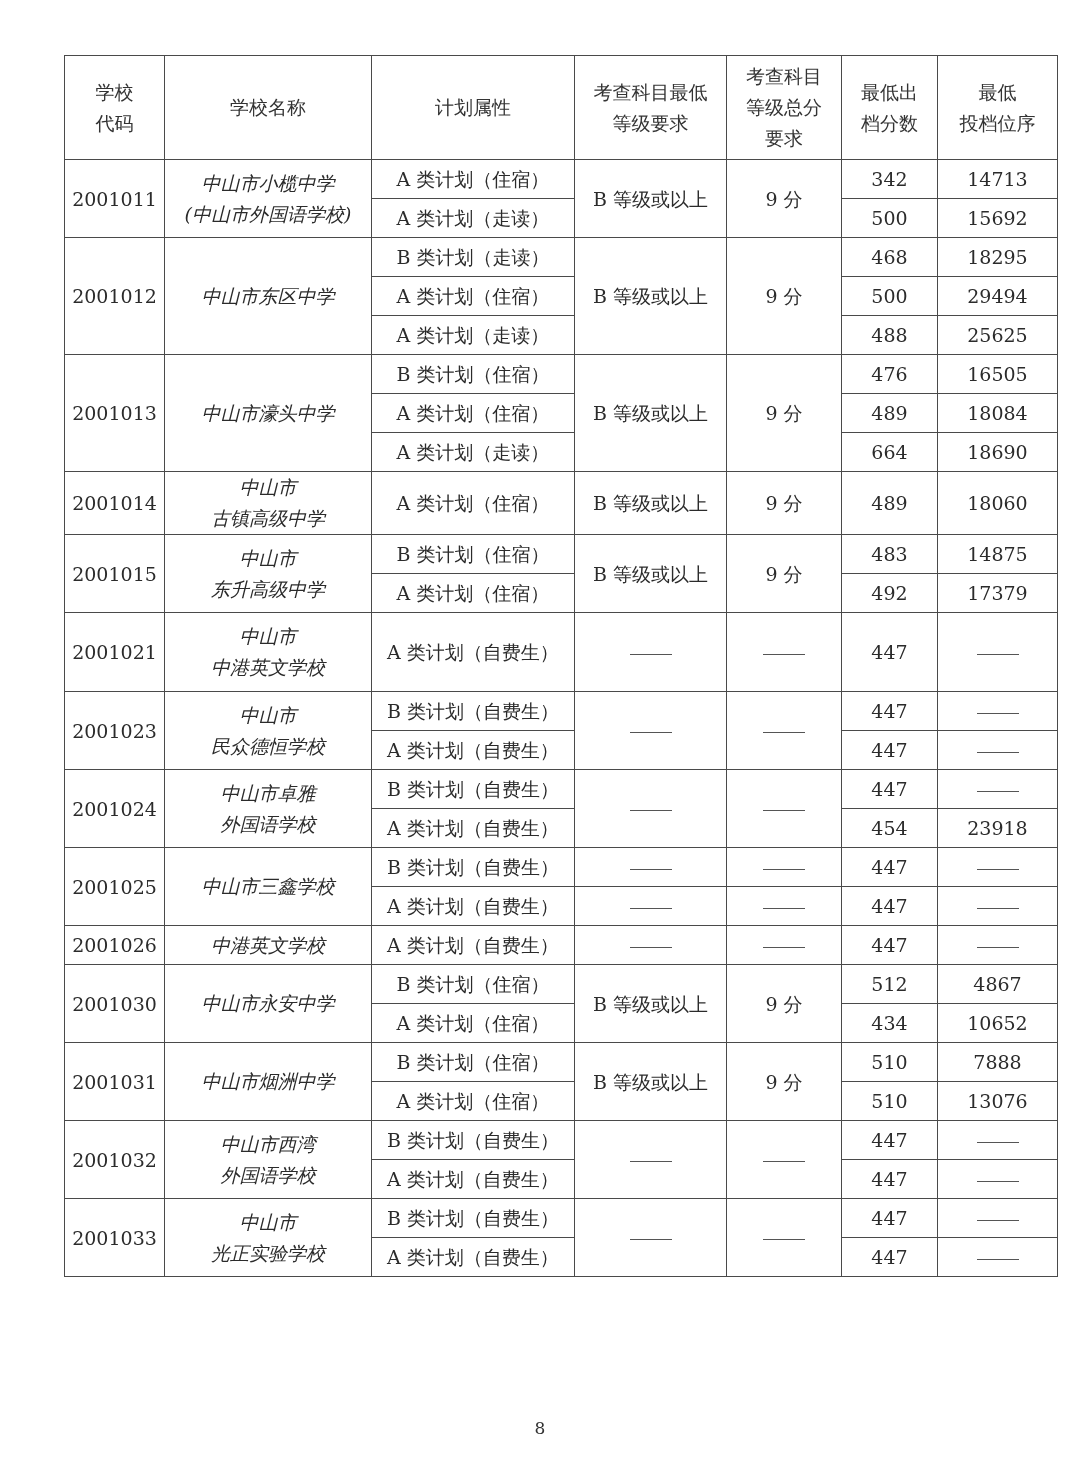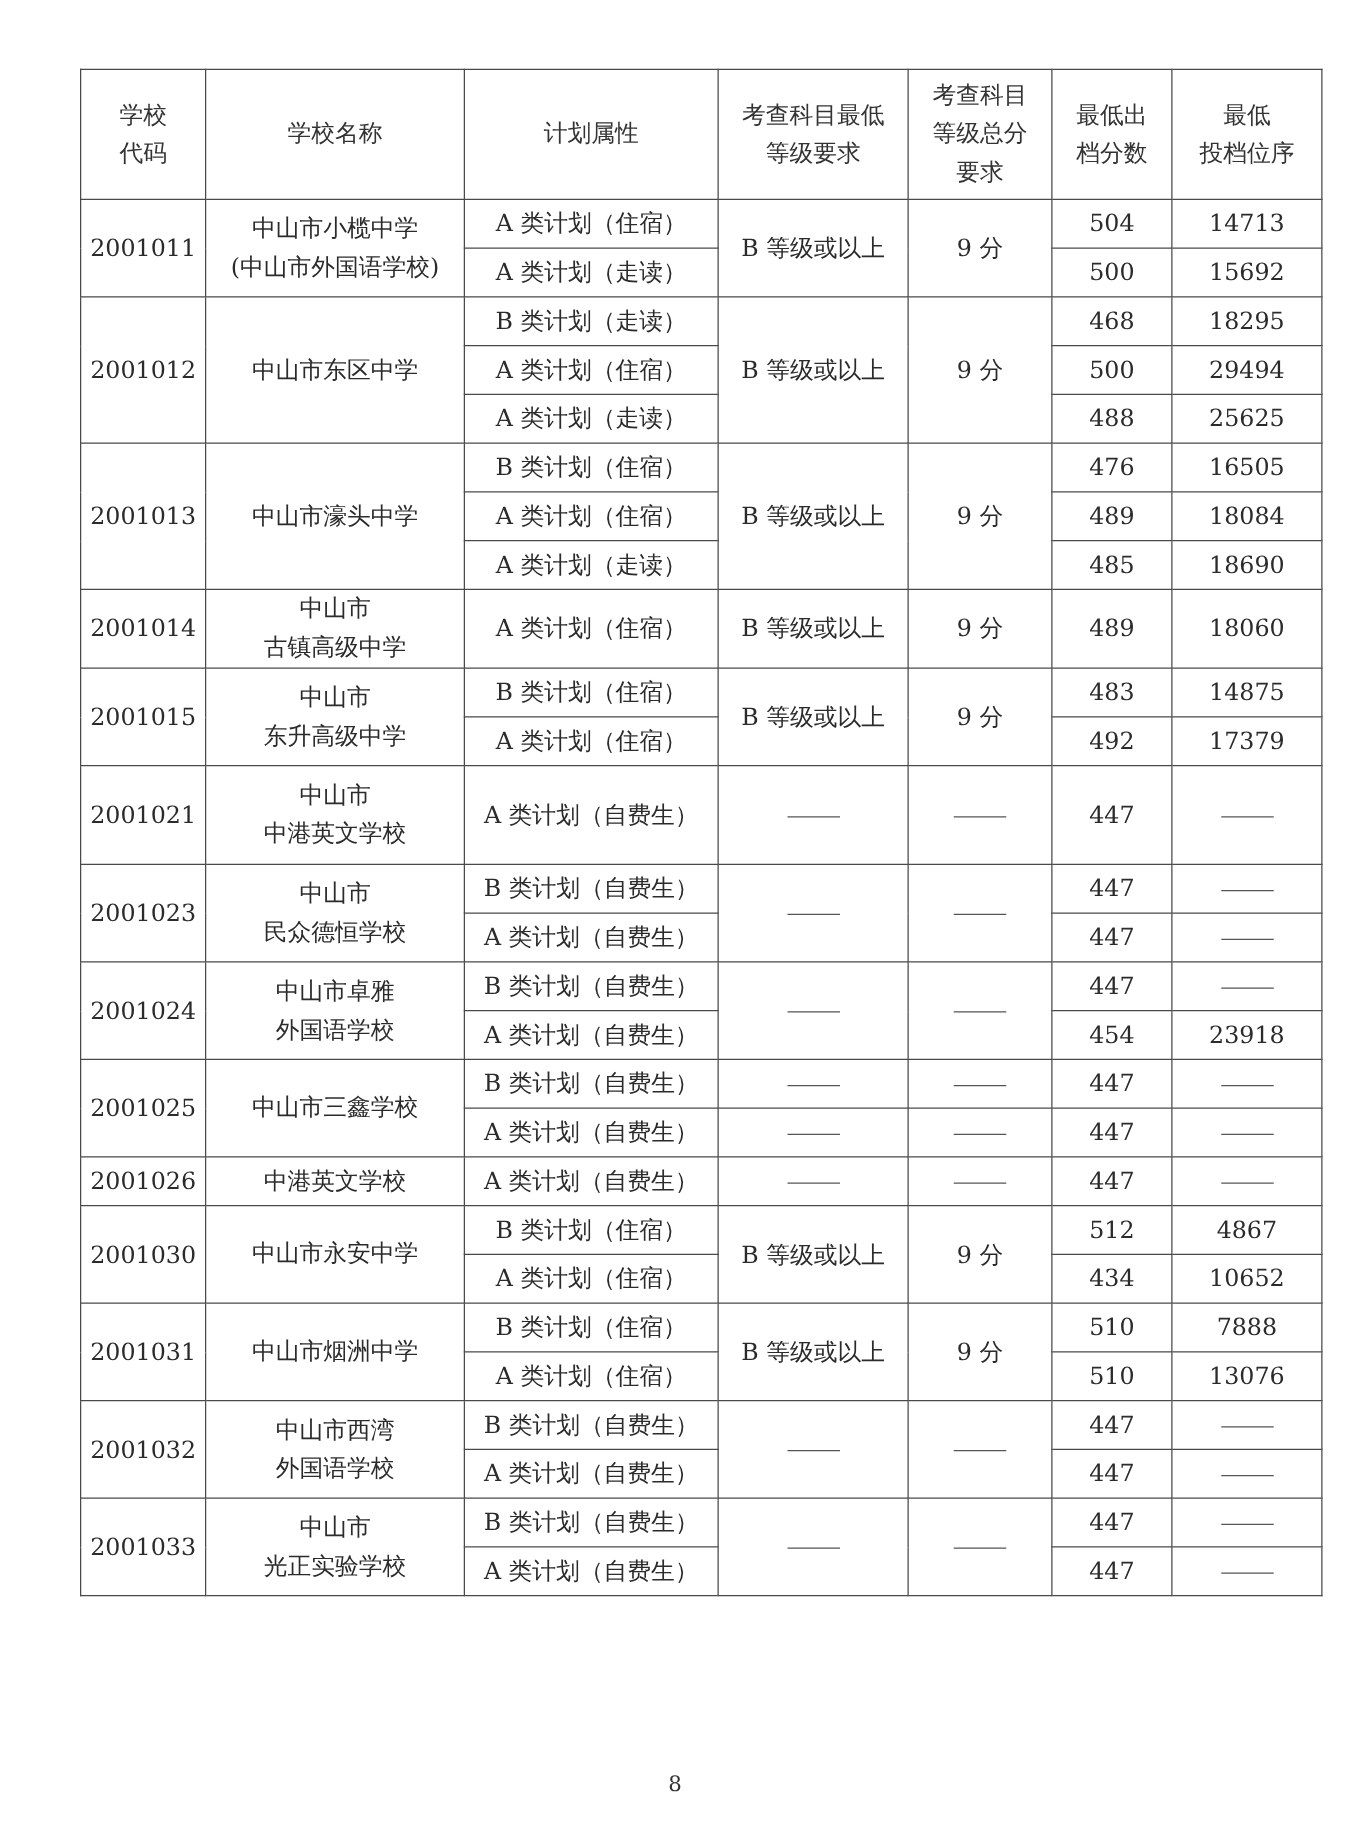--- a/index.html
+++ b/index.html
@@ -13,21 +13,21 @@
     border: 1.5px solid #4a4a4a; text-align: center; vertical-align: middle;
     padding: 0; font-size: 19px; line-height: 32px; font-weight: normal;
     overflow: hidden; white-space: nowrap;
   }
   table.admission th {
     font-family: "DejaVu Sans", "Liberation Sans", sans-serif; font-size: 19px;
     line-height: 31px; color: #333; height: 103px; white-space: normal;
   }
   table.admission td.sub { height: 38px; }
   table.admission td.tall { height: 62px; }
-  table.admission td.name { line-height: 31px; white-space: normal; }
+  table.admission td.name { line-height: 31px; white-space: normal; font-style: italic; }
   .dash { display: inline-block; width: 42px; height: 0; border-top: 1.5px solid #555; vertical-align: middle; }
   .page-number { position: absolute; left: 0; width: 1080px; top: 1418px; text-align: center;
                  font-size: 17px; color: #333; }
 </style>
 </head>
 <body>
 
 <table class="admission">
   <colgroup>
     <col style="width:100px">
@@ -72,21 +72,21 @@
   <tbody id="table-body">
       <tr>
         <td rowspan="2">2001011</td>
         <td rowspan="2" class="name">
           <div>中山市小榄中学</div>
           <div>(中山市外国语学校)</div>
         </td>
         <td class="sub">A 类计划（住宿）</td>
         <td rowspan="2">B 等级或以上</td>
         <td rowspan="2">9 分</td>
-        <td>504</td>
+        <td>342</td>
         <td>14713</td>
       </tr>
       <tr>
         <td class="sub">A 类计划（走读）</td>
         <td>500</td>
         <td>15692</td>
       </tr>
       <tr>
         <td rowspan="3">2001012</td>
         <td rowspan="3" class="name">
@@ -119,21 +119,21 @@
         <td>476</td>
         <td>16505</td>
       </tr>
       <tr>
         <td class="sub">A 类计划（住宿）</td>
         <td>489</td>
         <td>18084</td>
       </tr>
       <tr>
         <td class="sub">A 类计划（走读）</td>
-        <td>485</td>
+        <td>664</td>
         <td>18690</td>
       </tr>
       <tr>
         <td>2001014</td>
         <td class="name">
           <div>中山市</div>
           <div>古镇高级中学</div>
         </td>
         <td class="tall">A 类计划（住宿）</td>
         <td>B 等级或以上</td>

